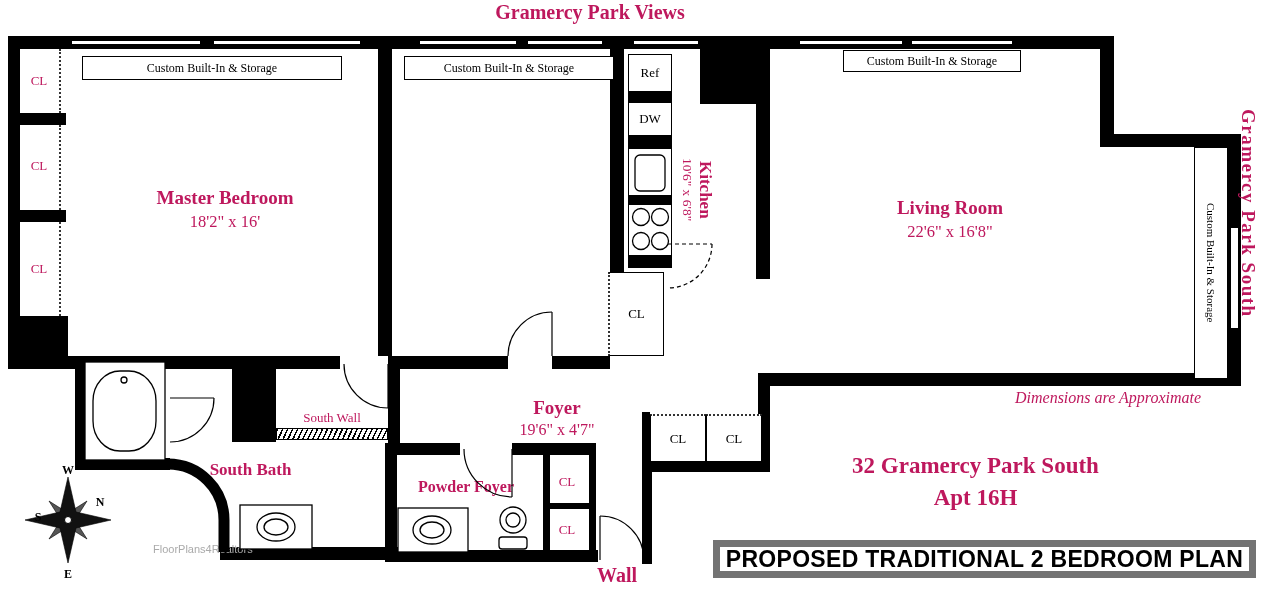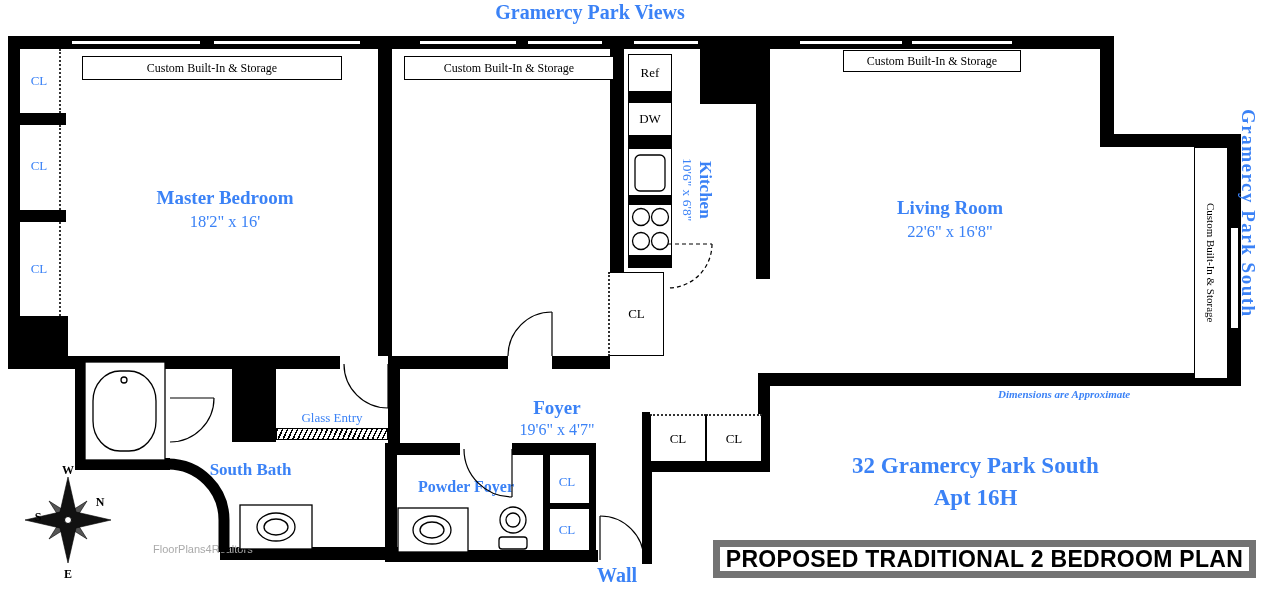--- a/index.html
+++ b/index.html
@@ -8,21 +8,21 @@
   .w{position:absolute;background:#000}
   .win{position:absolute;top:39px;height:7px;background:#fff;border-top:2px solid #000;border-bottom:2px solid #000;box-sizing:border-box}
   .winv{position:absolute;background:#fff;border-left:2px solid #000;border-right:2px solid #000;box-sizing:border-box}
   .box{position:absolute;background:#fff;border:1.3px solid #000;box-sizing:border-box;
        display:flex;align-items:center;justify-content:center;text-align:center}
   .dotl{border-left:2px dotted #333}
   .dott{border-top:2px dotted #333}
   .dot-v{position:absolute;width:0;border-left:2px dotted #333}
   .hatch{position:absolute;border:1px solid #000;box-sizing:border-box;
          background:repeating-linear-gradient(115deg,#000 0 1.5px,#fff 1.5px 4.5px)}
-  .lbl{position:absolute;color:#3b82f6;text-align:center;line-height:1.25}
+  .lbl{position:absolute;color:#be185d;text-align:center;line-height:1.25}
   .rname{font-size:19px;font-weight:bold}
   .rdims{font-size:16.5px;margin-top:2px}
   .small{font-size:12px}
   .cl{font-size:13px}
   .vwrap{writing-mode:vertical-rl}
   .vwrap span{display:block}
   .kname{font-size:17px;font-weight:bold}
   .kdims{font-size:13.5px}
   .vtitle{writing-mode:vertical-rl;font-size:19px;font-weight:bold;letter-spacing:1.5px;text-align:center}
   .vsmall{writing-mode:vertical-rl;font-size:11px}
@@ -143,21 +143,21 @@
     <div class="rname">Foyer</div>
     <div style="font-size:16px">19'6" x 4'7"</div>
   </div>
   <div class="lbl" style="left:168px;top:459px;width:165px;font-size:17px;font-weight:bold">
     <span>South Bath</span>
   </div>
   <div class="lbl" style="left:396px;top:477px;width:140px;font-size:16px;font-weight:bold">
     <span>Powder Foyer</span>
   </div>
   <div class="lbl" style="left:277px;top:410px;width:110px;font-size:13px">
-    <span>Glass Entry</span>
+    <span>South Wall</span>
   </div>
 
   <div class="lbl cl" style="left:26px;top:73px;width:26px">CL</div>
   <div class="lbl cl" style="left:26px;top:158px;width:26px">CL</div>
   <div class="lbl cl" style="left:26px;top:261px;width:26px">CL</div>
   <div class="lbl cl" style="left:552px;top:474px;width:30px">CL</div>
   <div class="lbl cl" style="left:552px;top:522px;width:30px">CL</div>
 
   <div class="lbl" style="left:572px;top:563px;width:90px;font-size:20px;font-weight:bold">
     <span>Wall</span>
@@ -165,21 +165,21 @@
 
   <div class="lbl" style="left:838px;top:450px;width:275px;font-size:23px;font-weight:bold;line-height:1.4">
     <div>32 Gramercy Park South</div>
     <div>Apt 16H</div>
   </div>
 
   <div class="banner" style="left:713px;top:540px;width:543px;height:38px">
     <span>PROPOSED TRADITIONAL 2 BEDROOM PLAN</span>
   </div>
 
-  <div class="lbl" style="left:998px;top:388px;width:220px;font-size:11px;font-style:italic;font-weight:bold;text-align:left">
+  <div class="lbl" style="left:998px;top:388px;width:220px;font-size:16px;font-style:italic;font-weight:normal;text-align:center">
     <span>Dimensions are Approximate</span>
   </div>
 
   <div class="lbl" style="left:153px;top:543px;width:140px;font-size:11px;color:#aaa;text-align:left;font-family:'Liberation Sans',sans-serif">
     <span>FloorPlans4Realtors</span>
   </div>
 
   <svg class="overlay" width="1270" height="600" viewBox="0 0 1270 600">
 
     <path d="M 168 464 A 56 56 0 0 1 224 520 L 224 552" fill="none" stroke="#000" stroke-width="11"></path>

